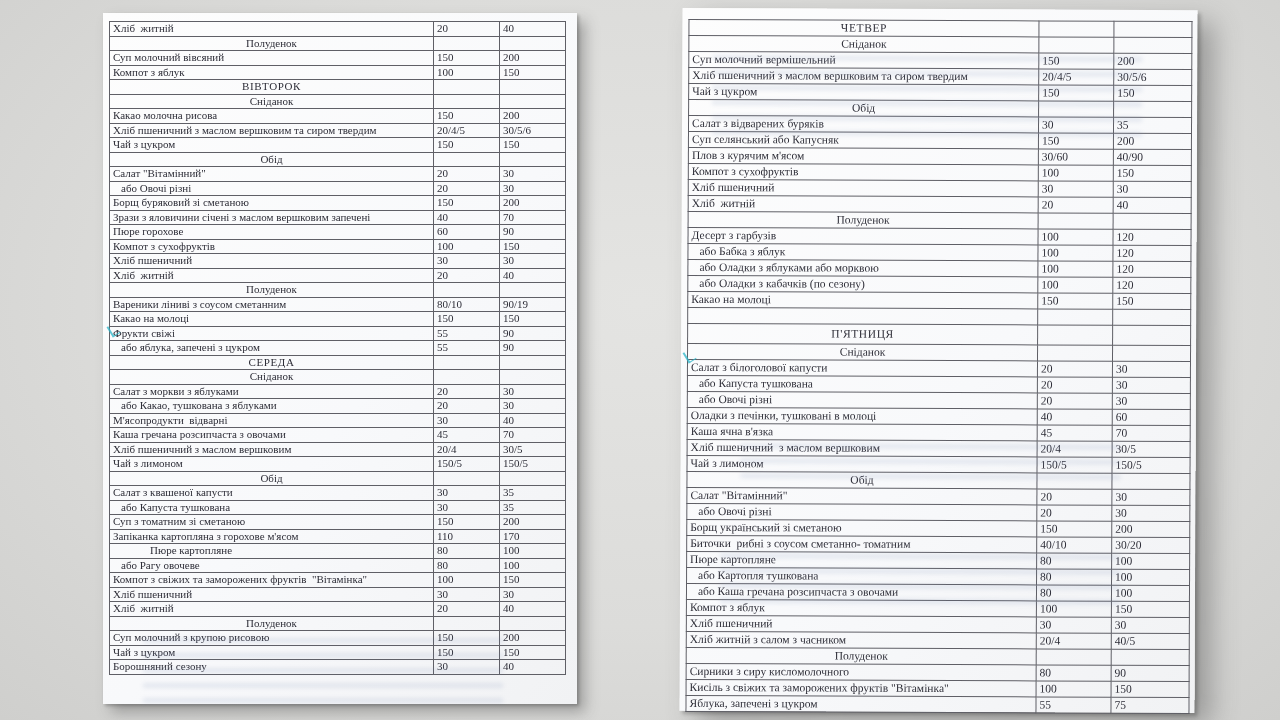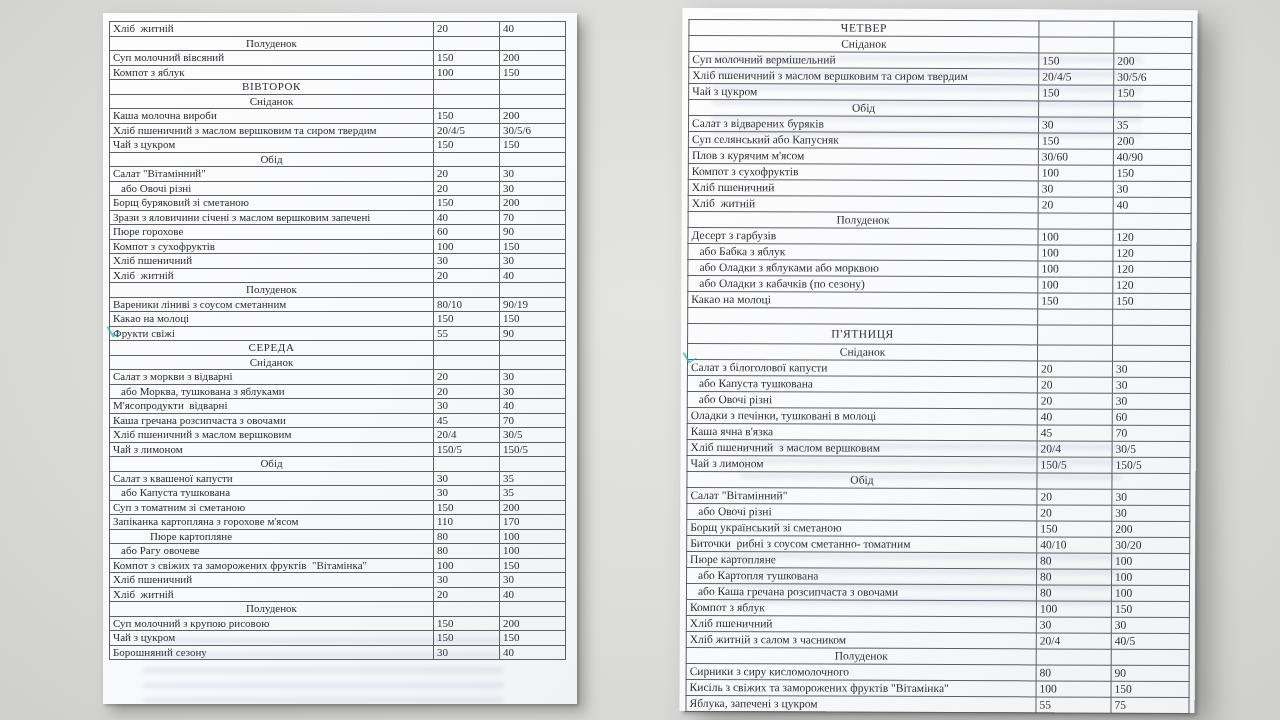--- a/index.html
+++ b/index.html
@@ -87,21 +87,21 @@
           <td class="center day ">ВІВТОРОК</td>
           <td></td>
           <td></td>
         </tr>
         <tr>
           <td class="center ">Сніданок</td>
           <td></td>
           <td></td>
         </tr>
         <tr>
-          <td class="">Каша молочна вироби</td>
+          <td class="">Какао молочна рисова</td>
           <td>150</td>
           <td>200</td>
         </tr>
         <tr>
           <td class="">Хліб пшеничний з маслом вершковим та сиром твердим</td>
           <td>20/4/5</td>
           <td>30/5/6</td>
         </tr>
         <tr>
           <td class="">Чай з цукром</td>
@@ -167,36 +167,41 @@
           <td class="">Какао на молоці</td>
           <td>150</td>
           <td>150</td>
         </tr>
         <tr>
           <td class="">Фрукти свіжі</td>
           <td>55</td>
           <td>90</td>
         </tr>
         <tr>
+          <td class="ind1">або яблука, запечені з цукром</td>
+          <td>55</td>
+          <td>90</td>
+        </tr>
+        <tr>
           <td class="center day ">СЕРЕДА</td>
           <td></td>
           <td></td>
         </tr>
         <tr>
           <td class="center ">Сніданок</td>
           <td></td>
           <td></td>
         </tr>
         <tr>
-          <td class="">Салат з моркви з відварні</td>
-          <td>20</td>
-          <td>30</td>
-        </tr>
-        <tr>
-          <td class="ind1">або Морква, тушкована з яблуками</td>
+          <td class="">Салат з моркви з яблуками</td>
+          <td>20</td>
+          <td>30</td>
+        </tr>
+        <tr>
+          <td class="ind1">або Какао, тушкована з яблуками</td>
           <td>20</td>
           <td>30</td>
         </tr>
         <tr>
           <td class="">М'ясопродукти  відварні</td>
           <td>30</td>
           <td>40</td>
         </tr>
         <tr>
           <td class="">Каша гречана розсипчаста з овочами</td>

